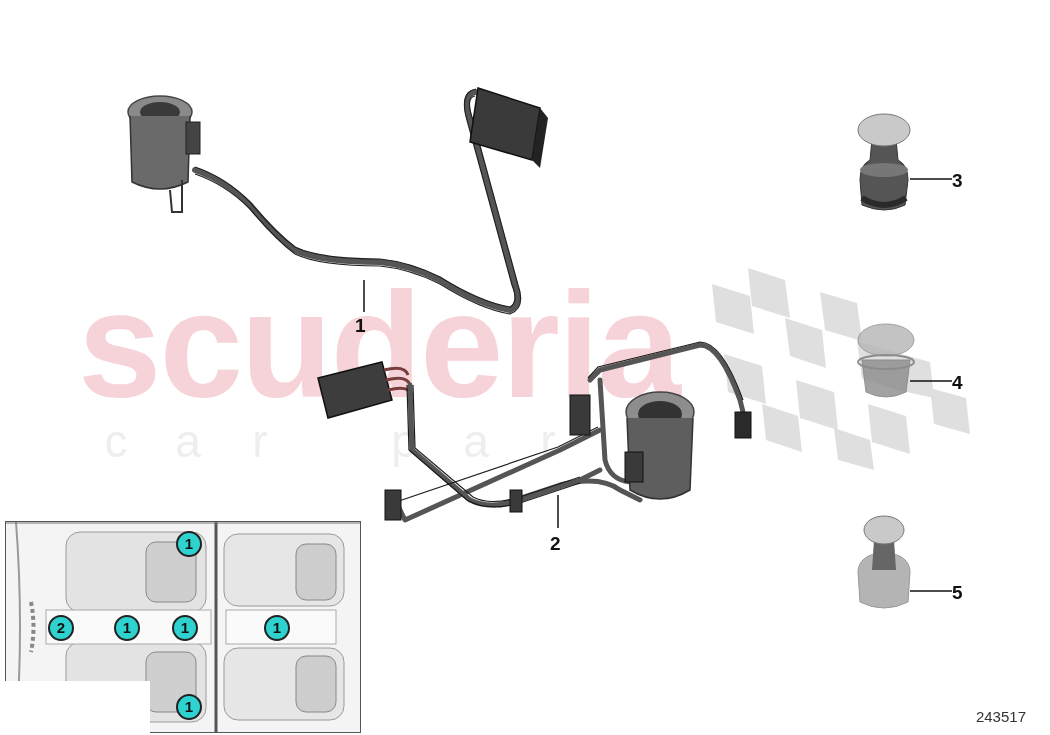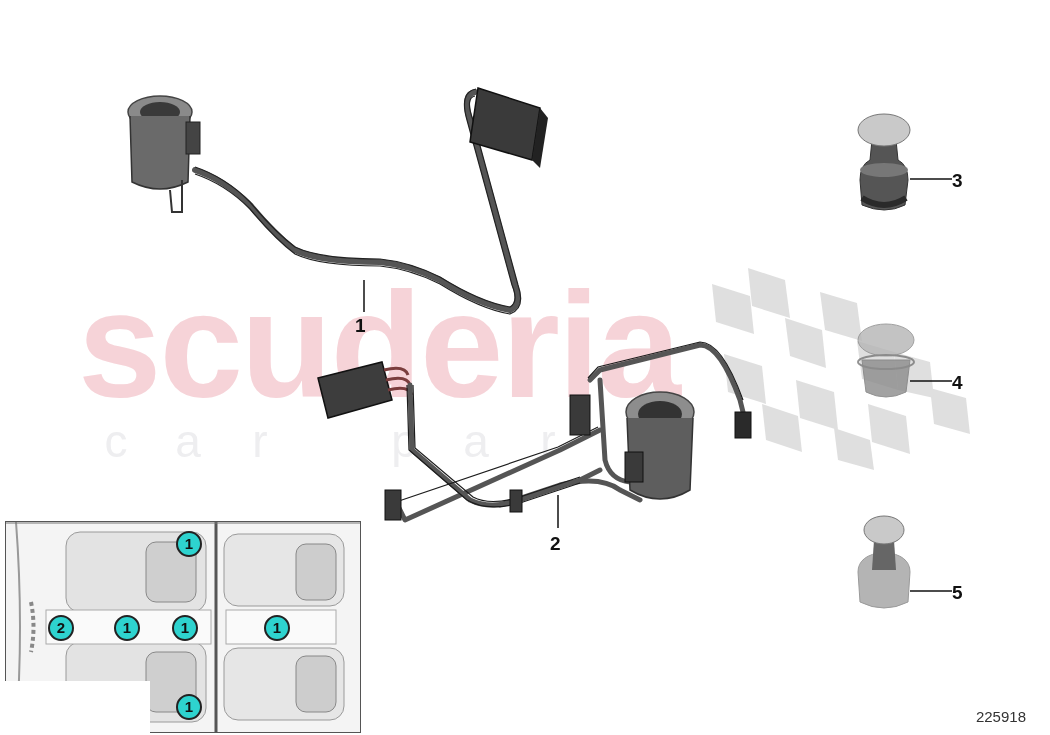--- a/index.html
+++ b/index.html
@@ -150,13 +150,13 @@
   </svg>
 </div>
 <div class="badge" style="left:176px; top:531px;">1</div>
 <div class="badge" style="left:48px; top:615px;">2</div>
 <div class="badge" style="left:114px; top:615px;">1</div>
 <div class="badge" style="left:172px; top:615px;">1</div>
 <div class="badge" style="left:264px; top:615px;">1</div>
 <div class="badge" style="left:176px; top:694px;">1</div>
 <div class="inset-mask"></div>
 
-<div class="ref">225918</div>
+<div class="ref">243517</div>
 
 </body></html>

